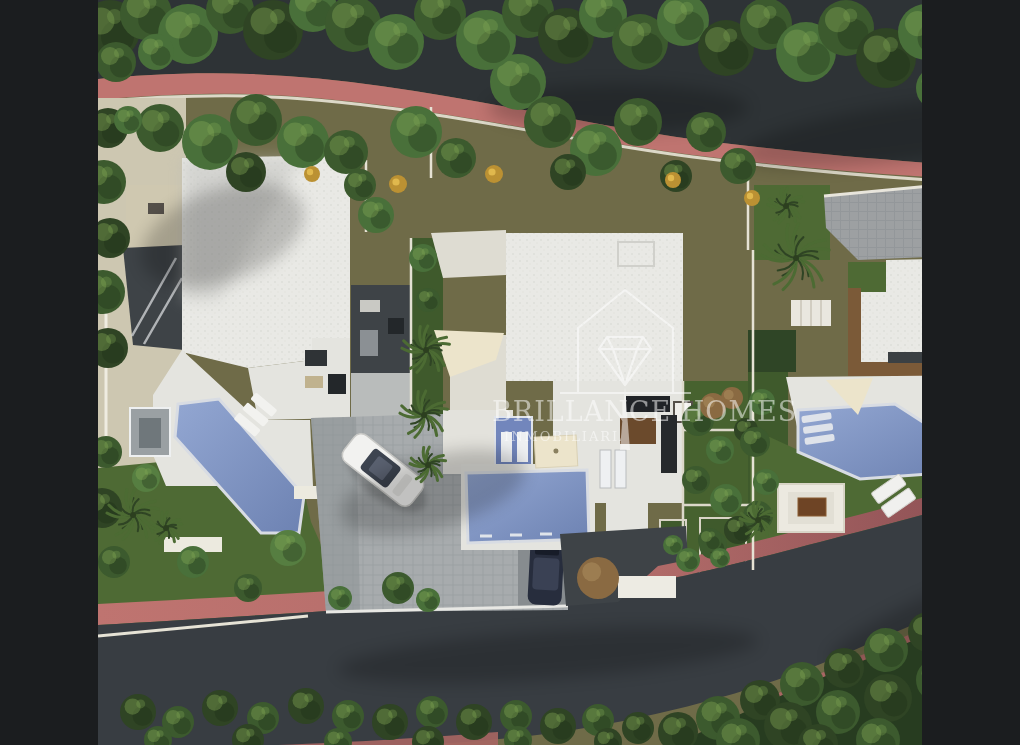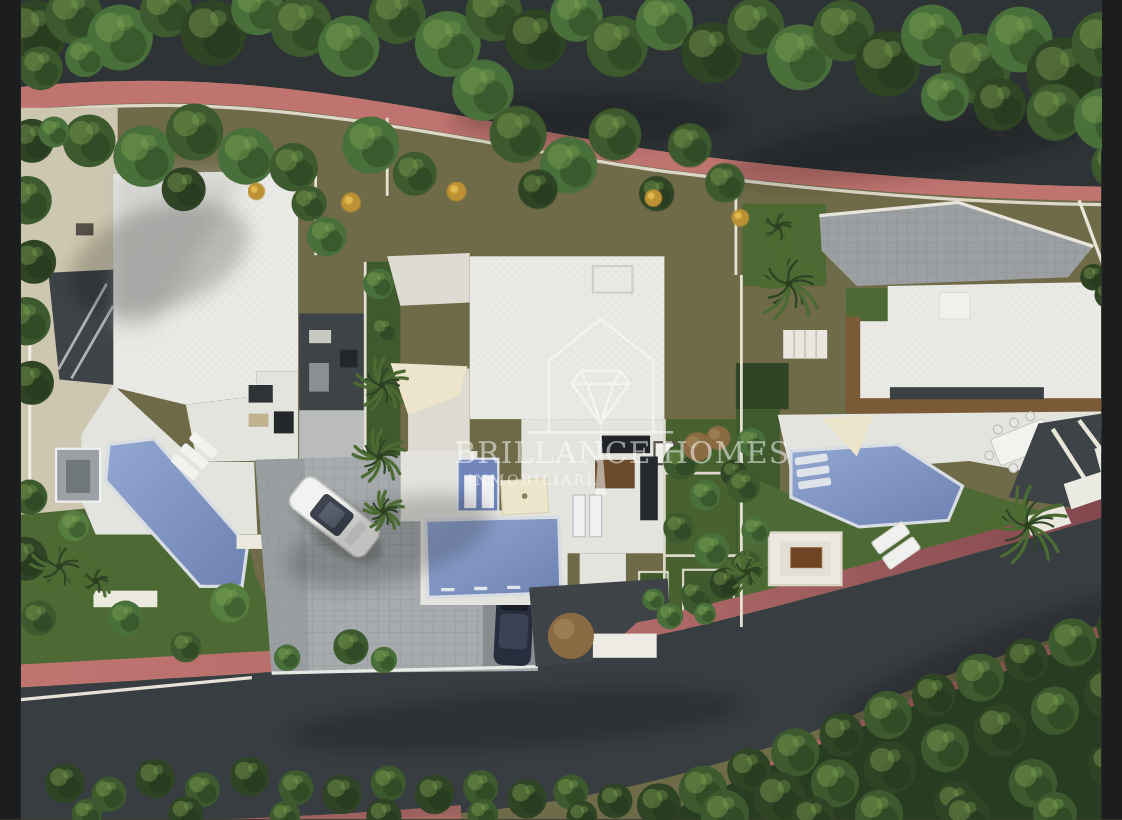--- a/index.html
+++ b/index.html
@@ -1,16 +1,16 @@
 <!DOCTYPE html>
 <html style="--olive: #6f6b48; --roadTop: #2e3336; --roadBottom: #383d42; --sidewalkPink: #bf7470; --sidewalkMaroon: #7e454c; --sidewalkLower: #a86663; --lawn: #4e6a34; --lawnDark: #3f5a2c; --bedDark: #2f4526; --hedge: #273c20; --tree1: #2f4424; --tree2: #3c5a2e; --tree3: #49703a; --tree4: #567e41; --treeHighlight: #86ab57; --treeShadow: #1c2d15; --roofWhite: #e9e9e5; --terrace: #e4e4df; --walkWhite: #dedcd2; --driveGray: #a7abad; --driveDark: #878c8f; --drive3Gray: #9da0a2; --poolLight: #8ba0cc; --poolDark: #6d82b2; --poolRim: #d8dce3; --woodDeck: #7b5a38; --wallBeige: #cdc7b1; --wallLine: #e8e4d6; --cream: #ece4cb; --anthracite: #3e4347; --blueWall: #7286bc; --carNavy: #272d3d; --carRed: #b72440; --carWhite: #f2f2f0; --rustyShrub: #8a6a42; --yellowShrub: #bb9133; --palmGreen: #4c6b33; --upperStreet: #909294; --watermarkWhite: #ffffff;"><head>
 <meta charset="utf-8">
 <style>
   html,body{margin:0;padding:0;background:#1b1d1f;font-family:"Liberation Sans",sans-serif;}
-  .stage{position:relative;width:982px;height:745px;margin:0 auto;overflow:hidden;background:var(--olive,#6f6b48);}
+  .stage{position:relative;width:824px;height:745px;margin:0 auto;overflow:hidden;background:var(--olive,#6f6b48);}
   svg{display:block}
   .wm-text{font-family:"DejaVu Serif",serif;fill:var(--watermarkWhite,#fff);}
   .wm-line{stroke:var(--watermarkWhite,#fff);fill:none;stroke-width:2.2;stroke-linejoin:round;}
 </style>
 </head>
 <body>
 
 <div class="stage">
 <svg width="1020" height="745" viewBox="0 0 1020 745">
   <defs>

